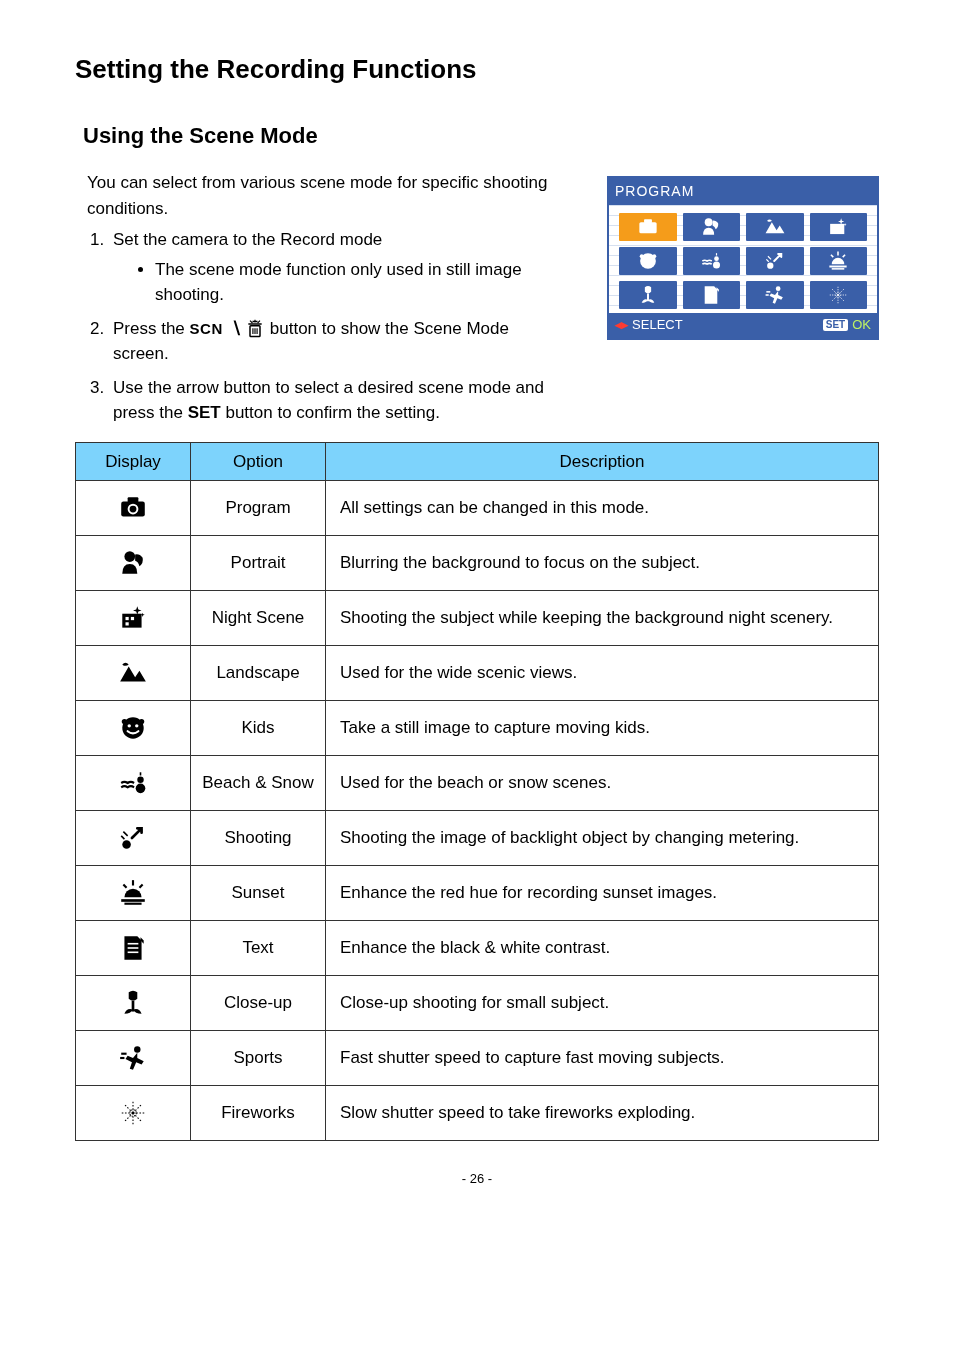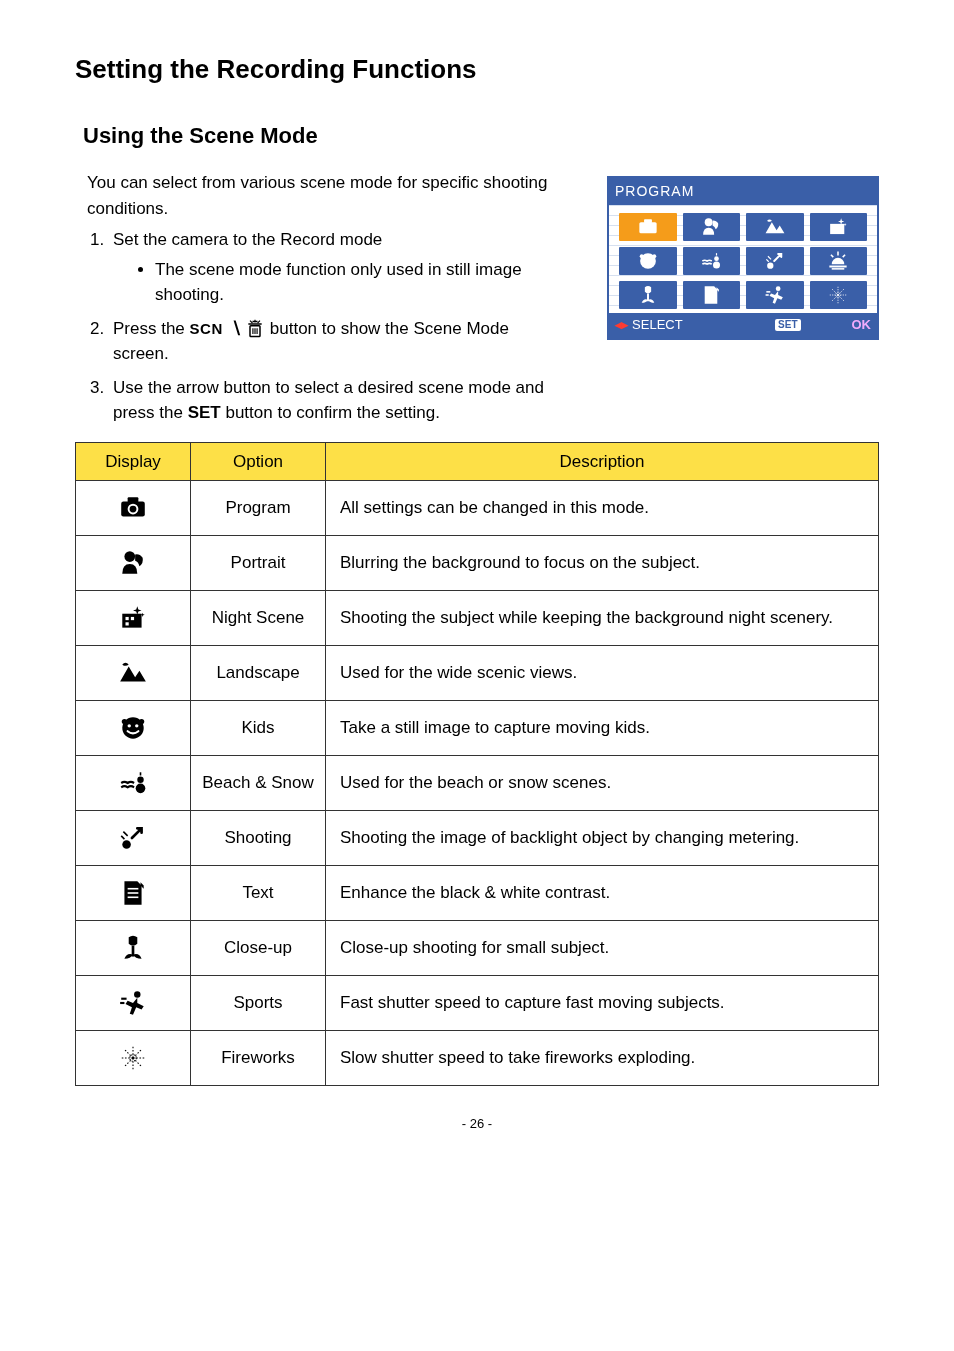--- a/index.html
+++ b/index.html
@@ -117,37 +117,37 @@
   .set-pill {
     display:inline-block;
     background:#fff;
     color:#3a5fa8;
     font-size:10px;
     font-weight:bold;
     padding:0 3px;
     border-radius:2px;
     line-height:12px;
   }
-  .ok-green { color: #f0abfc; font-weight: bold; margin-left: 47px; }
+  .ok-green { color: #bef264; font-weight: normal; }
 
   
   table.modes {
     border-collapse: collapse;
     width: 100%;
     margin-top: 6px;
   }
   table.modes th, table.modes td {
     border: 1px solid #333;
     padding: 12px 10px;
     vertical-align: middle;
     text-align: left;
     font-size: 17px;
   }
   table.modes th {
-    background: #fde047;
+    background: #7dd3fc;
     text-align: center;
     font-weight: normal;
     padding: 6px 24px;
   }
   table.modes td.icon-cell {
     text-align: center;
     width: 115px;
   }
   table.modes td.opt-cell {
     text-align: center;
@@ -440,20 +440,27 @@
       </tr>
       <tr>
         <td class="icon-cell"><svg class="ricon" width="30" height="30" viewBox="0 0 28 28">
             <use href="#ico-backlight"></use>
           </svg></td>
         <td class="opt-cell">Shooting</td>
         <td class="desc-cell">Shooting the image of backlight object by changing metering.</td>
       </tr>
       <tr>
         <td class="icon-cell"><svg class="ricon" width="30" height="30" viewBox="0 0 28 28">
+            <use href="#ico-sunset"></use>
+          </svg></td>
+        <td class="opt-cell">Sunset</td>
+        <td class="desc-cell">Enhance the red hue for recording sunset images.</td>
+      </tr>
+      <tr>
+        <td class="icon-cell"><svg class="ricon" width="30" height="30" viewBox="0 0 28 28">
             <use href="#ico-text"></use>
           </svg></td>
         <td class="opt-cell">Text</td>
         <td class="desc-cell">Enhance the black &amp; white contrast.</td>
       </tr>
       <tr>
         <td class="icon-cell"><svg class="ricon" width="30" height="30" viewBox="0 0 28 28">
             <use href="#ico-closeup"></use>
           </svg></td>
         <td class="opt-cell">Close-up</td>

